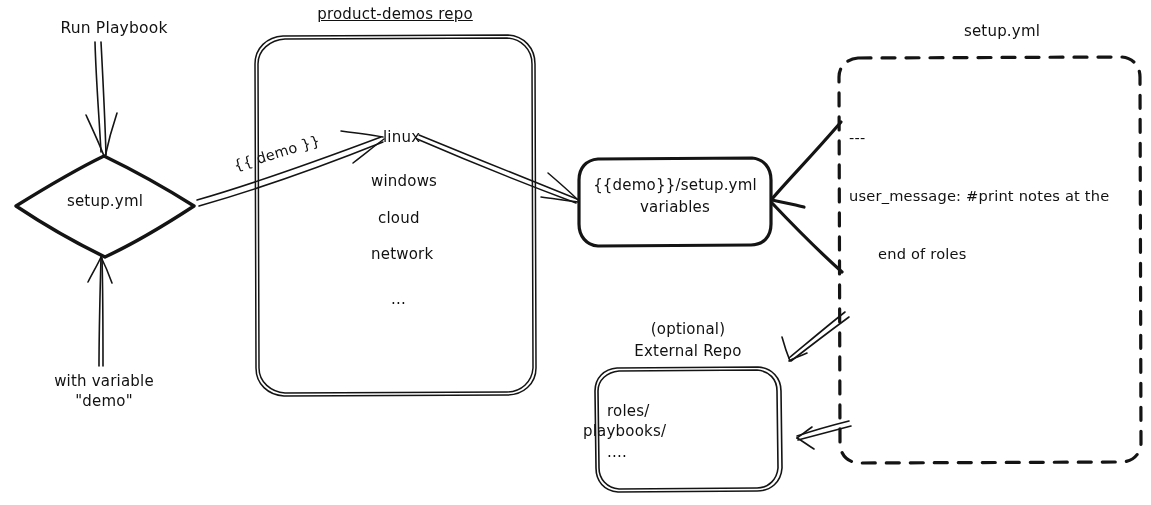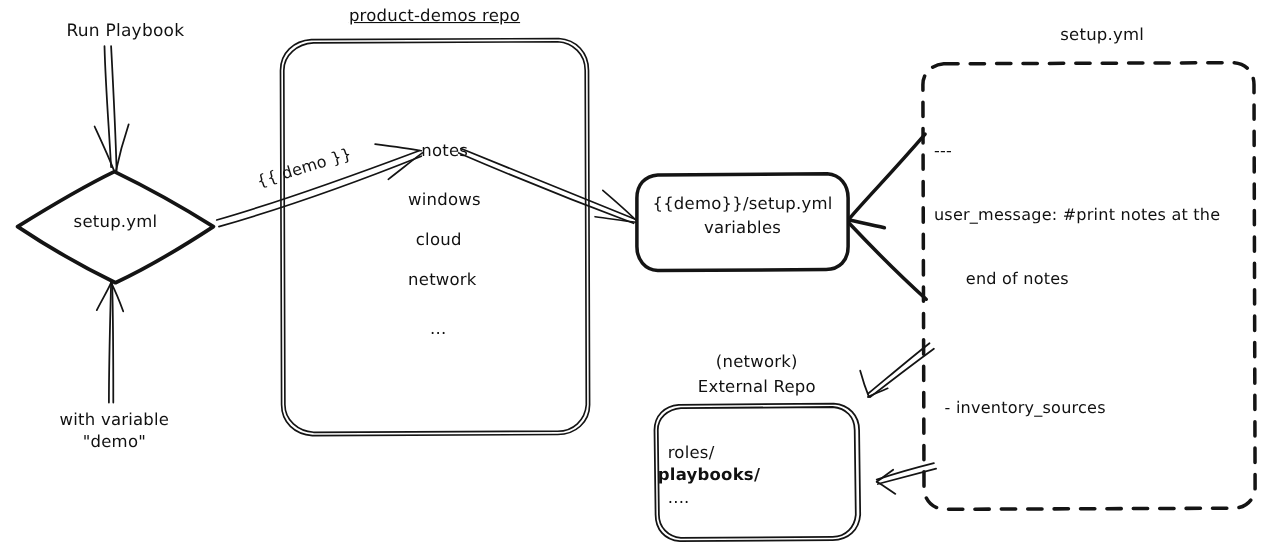--- a/index.html
+++ b/index.html
@@ -135,46 +135,45 @@
 
   <div class="lbl t16 center" style="left:114px; top:18px;">Run Playbook</div>
 
   <div class="lbl t15 center" style="left:104px; top:372px;">with variable
 "demo"</div>
 
   <div class="lbl t15 center" style="left:105px; top:192px;">setup.yml</div>
 
   <div class="lbl t15 center" style="left:395px; top:5px;text-decoration:underline;">product-demos repo</div>
 
-  <div class="lbl t15" style="left:383px; top:128px;">notes</div>
+  <div class="lbl t15" style="left:383px; top:128px;">linux</div>
   <div class="lbl t15" style="left:371px; top:172px;">windows</div>
   <div class="lbl t15" style="left:378px; top:209px;">cloud</div>
   <div class="lbl t15" style="left:371px; top:245px;">network</div>
   <div class="lbl t15" style="left:391px; top:290px;">...</div>
 
   <div class="lbl t14 center" style="left:277px; top:144px; transform:translateX(-50%) rotate(-17deg);">{{ demo }}</div>
 
   <div class="lbl t15 center" style="left:675px; top:176px;">{{demo}}/setup.yml</div>
   <div class="lbl t15 center" style="left:675px; top:198px;">variables</div>
 
-  <div class="lbl t15 center" style="left:688px; top:320px;">(network)</div>
+  <div class="lbl t15 center" style="left:688px; top:320px;">(optional)</div>
   <div class="lbl t15 center" style="left:688px; top:342px;text-align:right;">External Repo</div>
 
   <div class="lbl t15" style="left:607px; top:402px;">roles/</div>
-  <div class="lbl t15" style="left:598px; top:422px;font-weight:bold;">playbooks/</div>
+  <div class="lbl t15" style="left:583px; top:422px;">playbooks/</div>
   <div class="lbl t15" style="left:607px; top:443px;">....</div>
 
   <div class="lbl t15 center" style="left:1002px; top:22px;">setup.yml</div>
 
   <div class="lbl yaml" style="left:849px; top:89px;">
     <div>---</div>
     <div>user_message: #print notes at the</div>
-    <div>      end of notes</div>
+    <div>      end of roles</div>
     <div>&nbsp;</div>
-    <div>  - inventory_sources</div>
     
     
     
     
     
     
     
     
     
     

